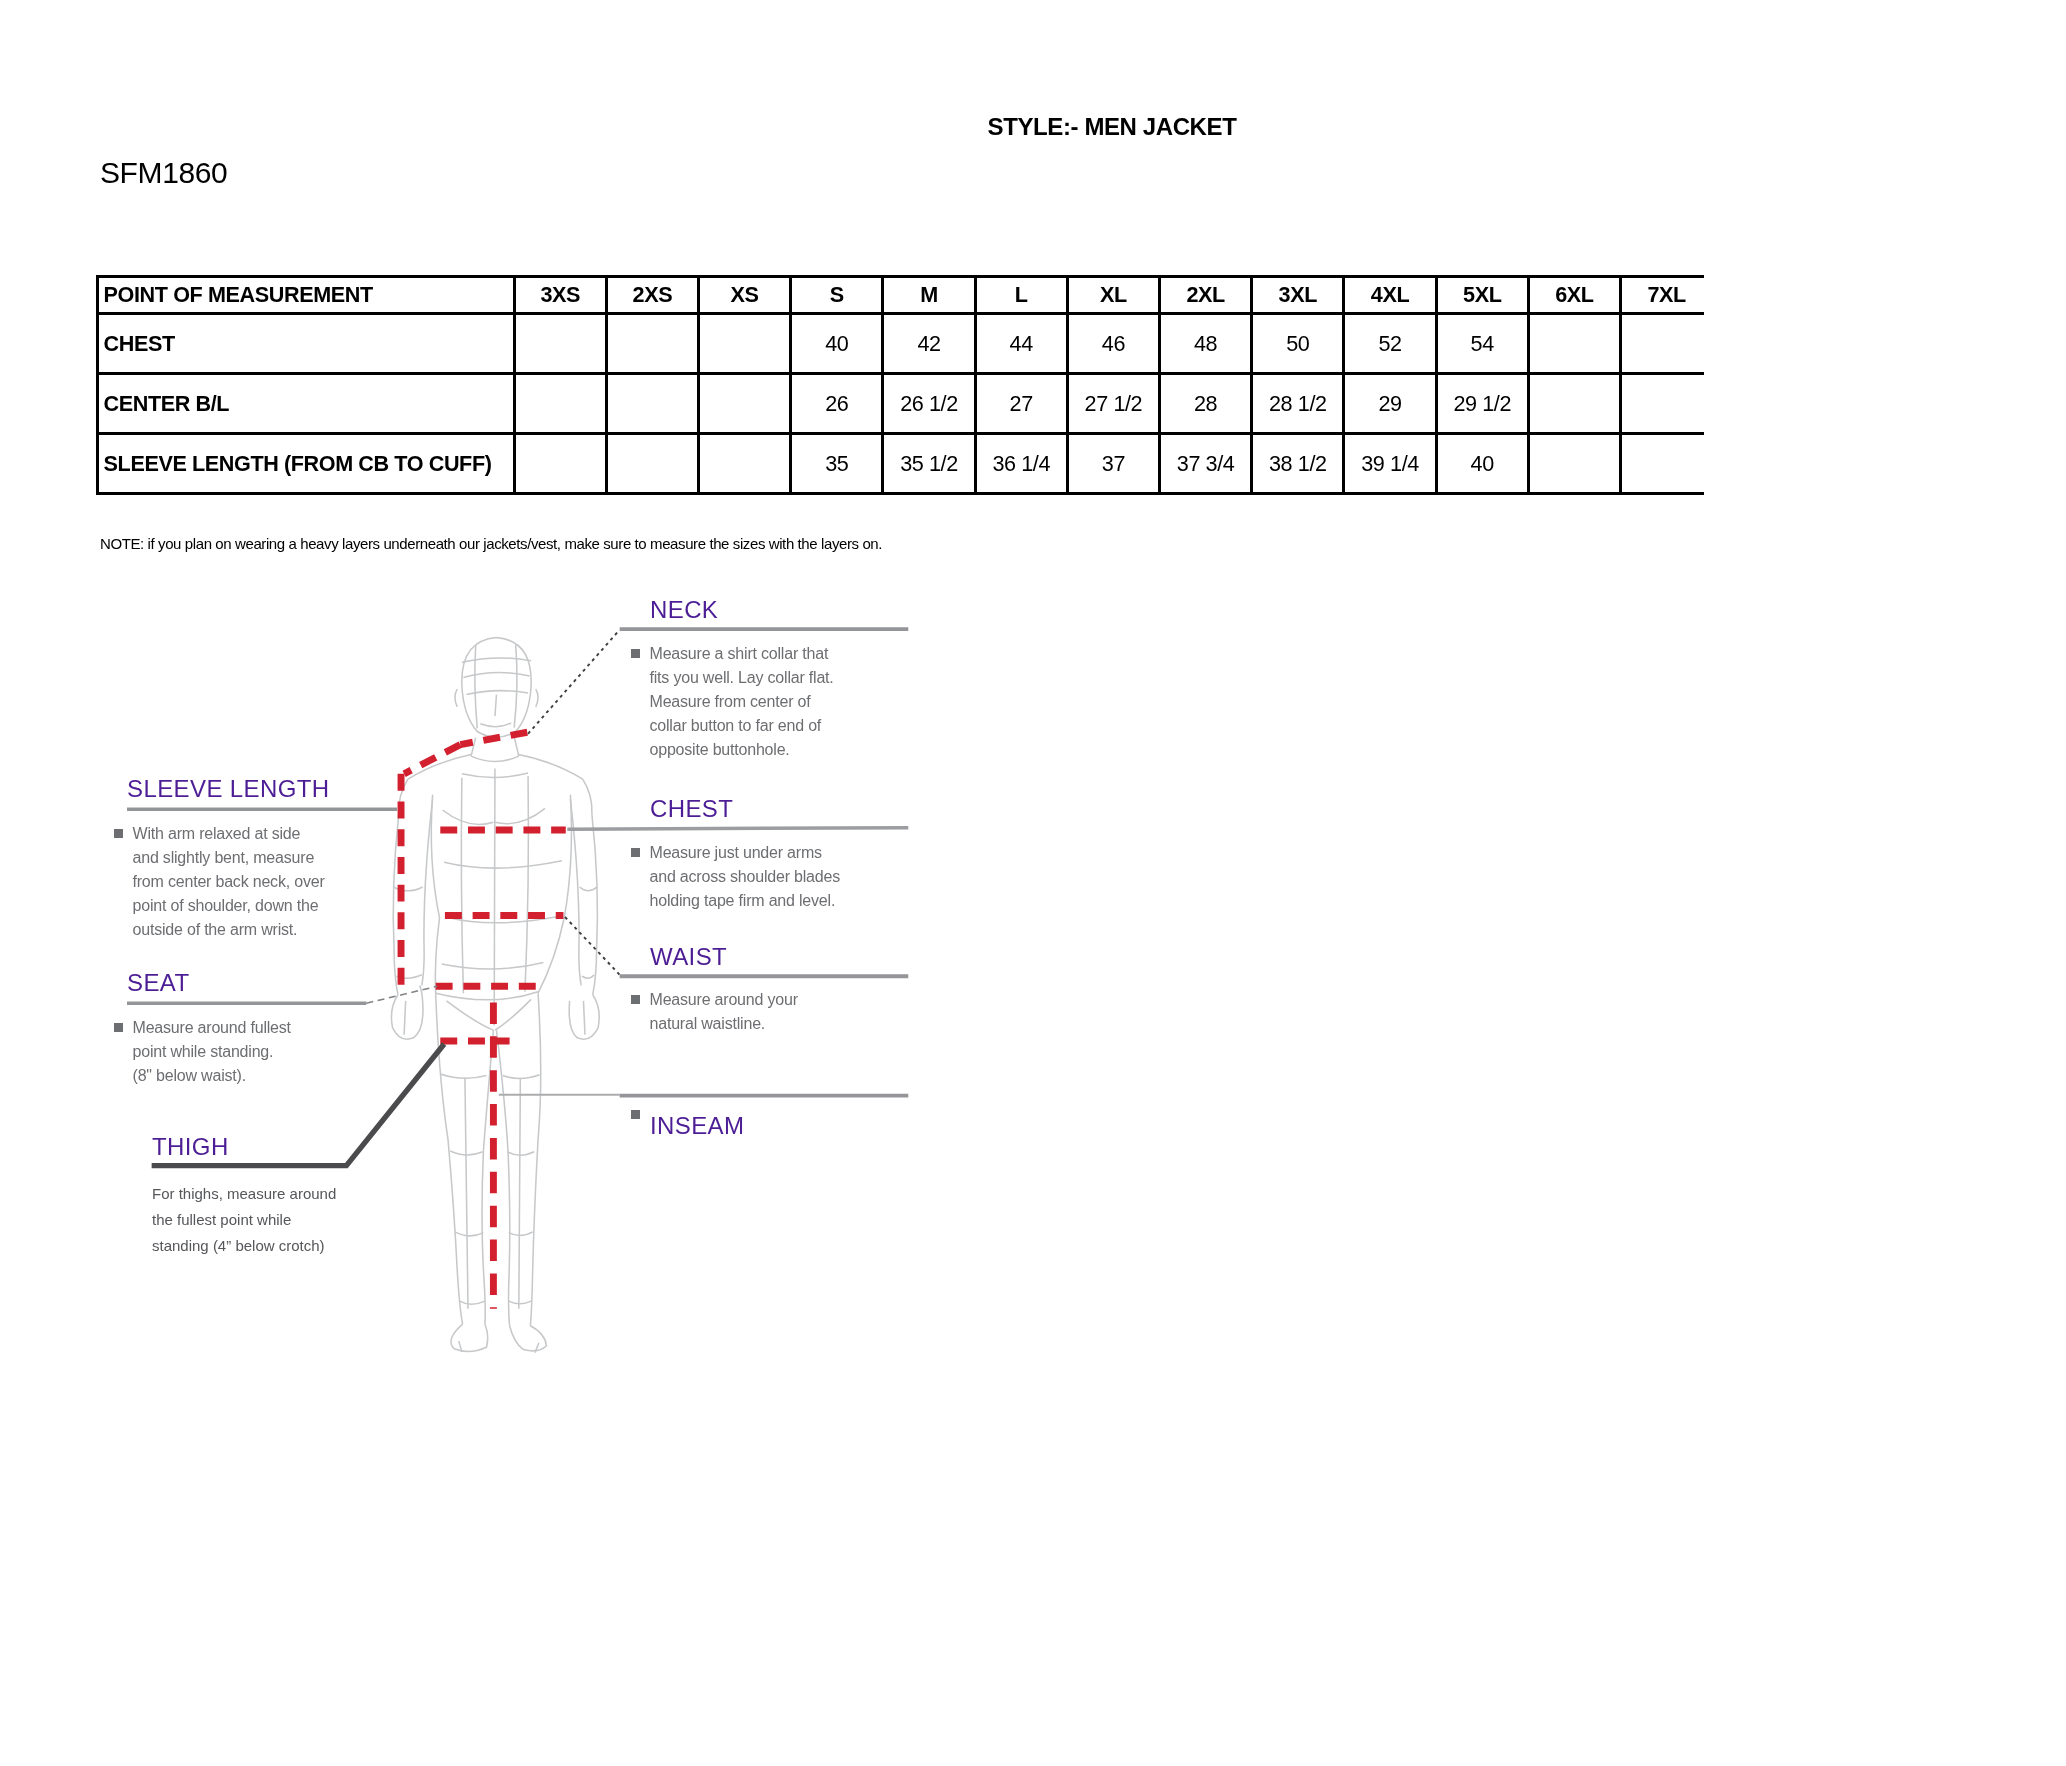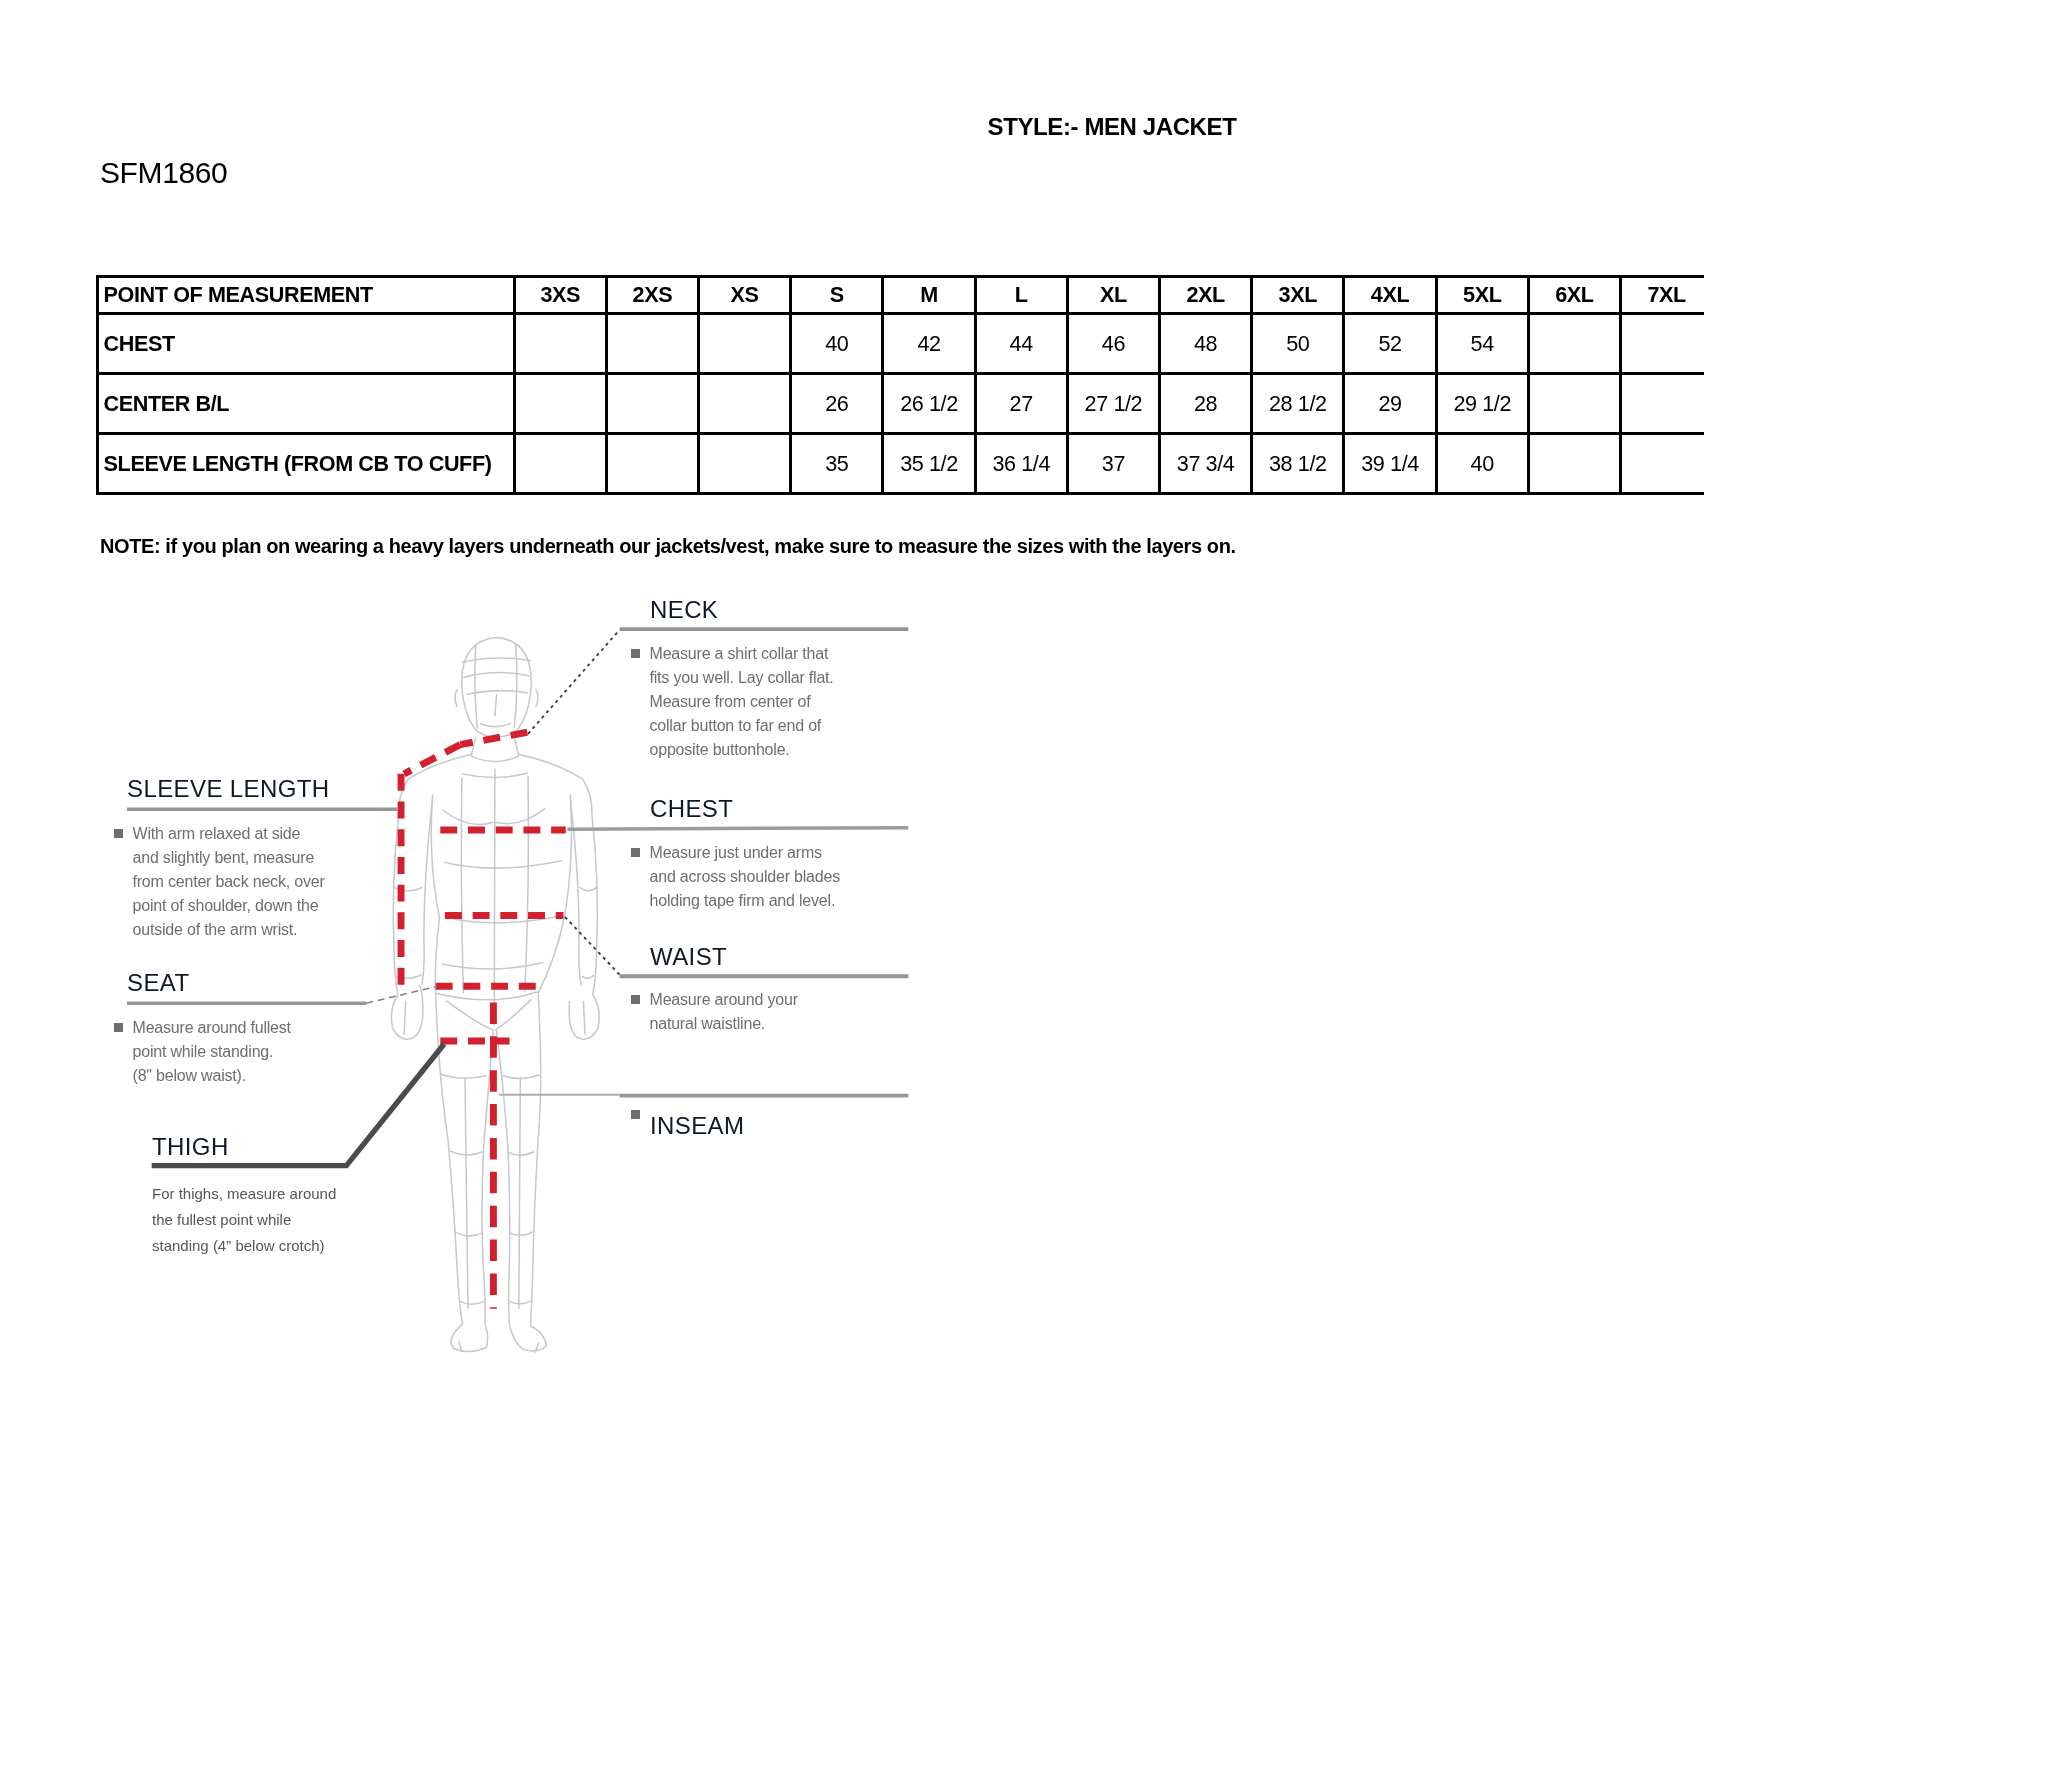--- a/index.html
+++ b/index.html
@@ -35,26 +35,26 @@
   }
   .size-table thead tr{height:37px;}
   .size-table tbody tr{height:60px;}
   .size-table thead th{font-weight:bold; border-bottom:3.8px solid #000;}
   .size-table tbody th{font-weight:bold; text-align:left; padding-left:4.6px;}
   .size-table td{font-weight:normal;}
   .size-table tr > *:first-child{width:409px; text-align:left; padding-left:4.6px;}
   
   .note-line{
     position:absolute; left:100px; top:535px;
-    font-size:20px; font-weight:bold; letter-spacing:-0.4px; white-space:nowrap;
+    font-size:15px; font-weight:normal; letter-spacing:-0.4px; white-space:nowrap;
   }
   
   .sec{position:absolute;}
   .sec-title{
-    font-size:24px; line-height:1; color:#0f172a; letter-spacing:0.4px;
+    font-size:24px; line-height:1; color:#4c1d95; letter-spacing:0.4px;
     white-space:nowrap; font-weight:normal;
   }
   .sec-body{
     position:absolute; display:flex; gap:10px; align-items:flex-start;
   }
   .bullet{
     width:8.5px; height:8.5px; background:#6d6e71; flex:none; margin-top:7px;
   }
   .sec-lines{
     font-size:16px; line-height:24px; color:#6d6e71;

